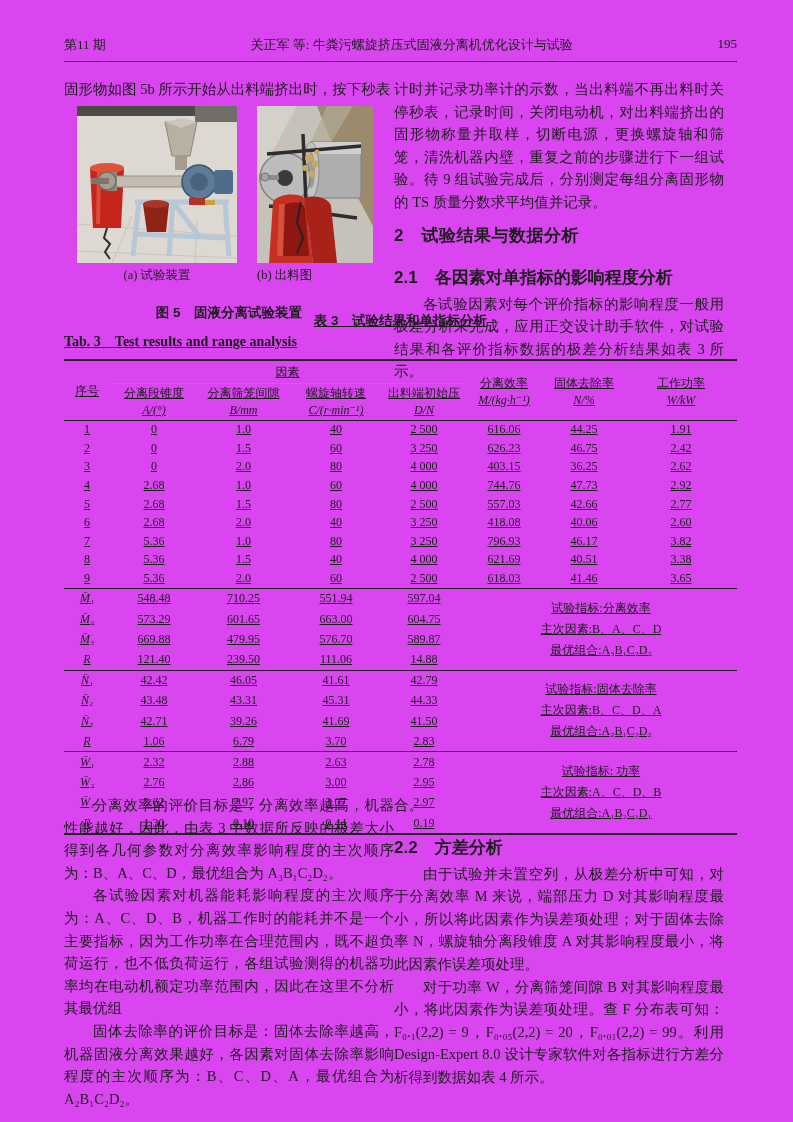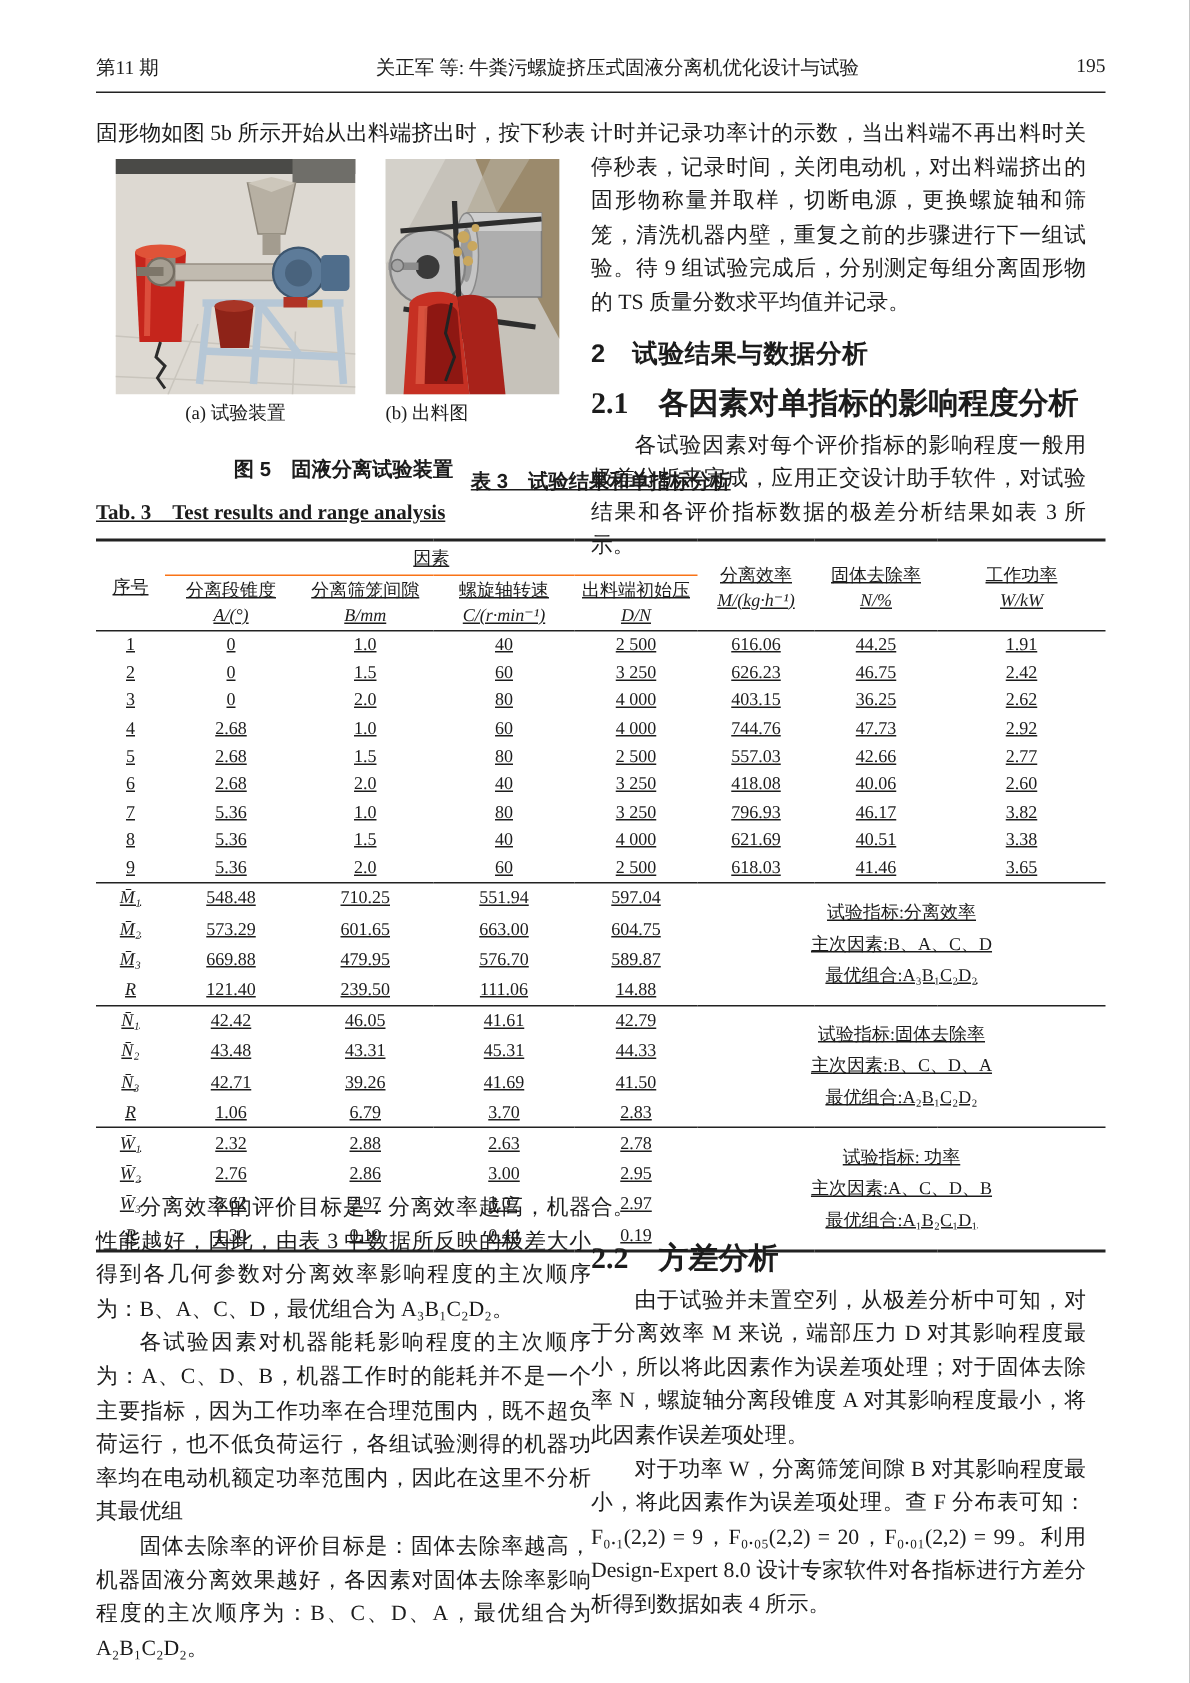--- a/index.html
+++ b/index.html
@@ -1,33 +1,33 @@
 <!DOCTYPE html>
 <html><head>
 <meta charset="utf-8">
 <style>
   html,body{margin:0;padding:0;background:#9a9a9a;}
-  .page{position:relative;width:793px;height:1122px;margin:0 auto;background:#ffffff;color:#1c1c1c;
+  .page{position:relative;width:793px;height:1122px;margin:0 auto;background:#d946ef;color:#1c1c1c;
         font-family:"Liberation Serif","DejaVu Serif",serif;overflow:hidden;}
   
   .phead{position:absolute;top:36px;left:64px;width:673px;height:25px;
          border-bottom:1.5px solid #222;display:flex;align-items:flex-start;justify-content:space-between;
          font-size:13px;}
   .phead .mid{flex:1;text-align:center;}
   
   .cols{position:absolute;left:64px;width:673px;display:flex;}
   .cols.top{top:78px;}
   .cols.bottom{top:794px;}
   .col{width:330px;}
   .col p{margin:0;font-size:14.5px;line-height:22.6px;text-align:justify;}
   .col p.ind{text-indent:2em;}
   h2.sec{margin:10px 0 6px 0;font-family:"Liberation Sans","DejaVu Sans",sans-serif;
          font-size:17px;font-weight:bold;letter-spacing:.5px;}
-  h3.sub{margin:8px 0 4px 0;font-family:Liberation Serif, serif;
-         font-size:20px;font-weight:bold;}
+  h3.sub{margin:19px 0 4px 0;font-family:Liberation Sans, sans-serif;
+         font-size:17px;font-weight:bold;}
   
   .fig{margin-top:5px;}
   .photos{display:flex;gap:20px;margin-left:13px;}
   .photo{display:block;}
   .figcaps{display:flex;margin-left:13px;margin-top:4px;font-size:12.5px;}
   .figcaps .ca{width:160px;text-align:center;}
   .figcaps .cb{width:116px;text-align:left;margin-left:20px;}
   .figtit-zh{margin-top:20px;text-align:center;font-weight:bold;font-size:13.5px;
              font-family:"Liberation Sans","DejaVu Sans",sans-serif;}
   .figtit-en{margin-top:3px;text-align:center;font-weight:bold;font-size:12.5px;}

